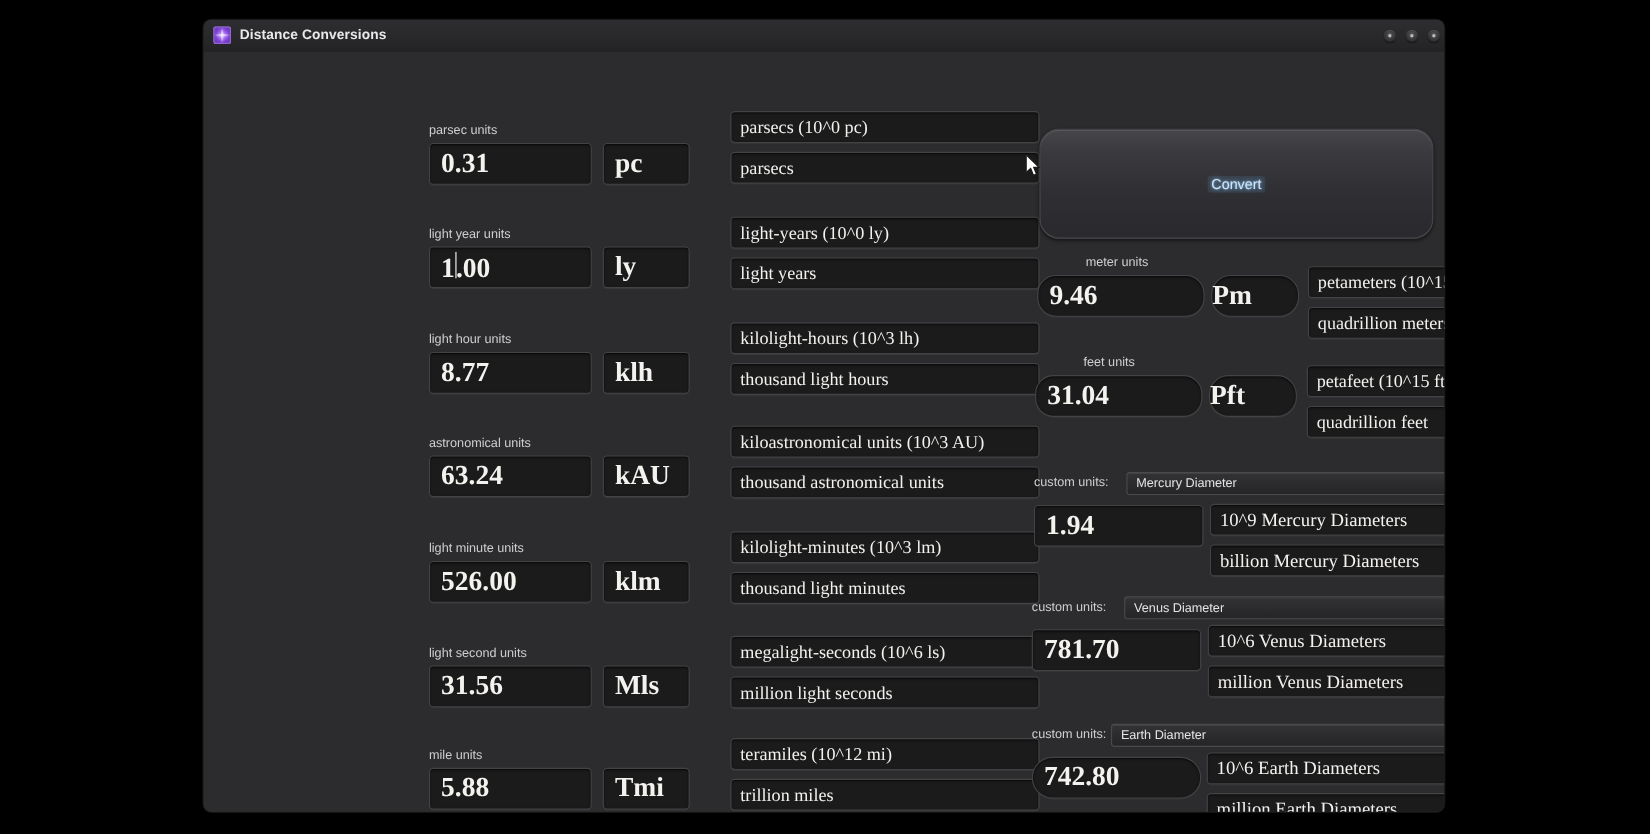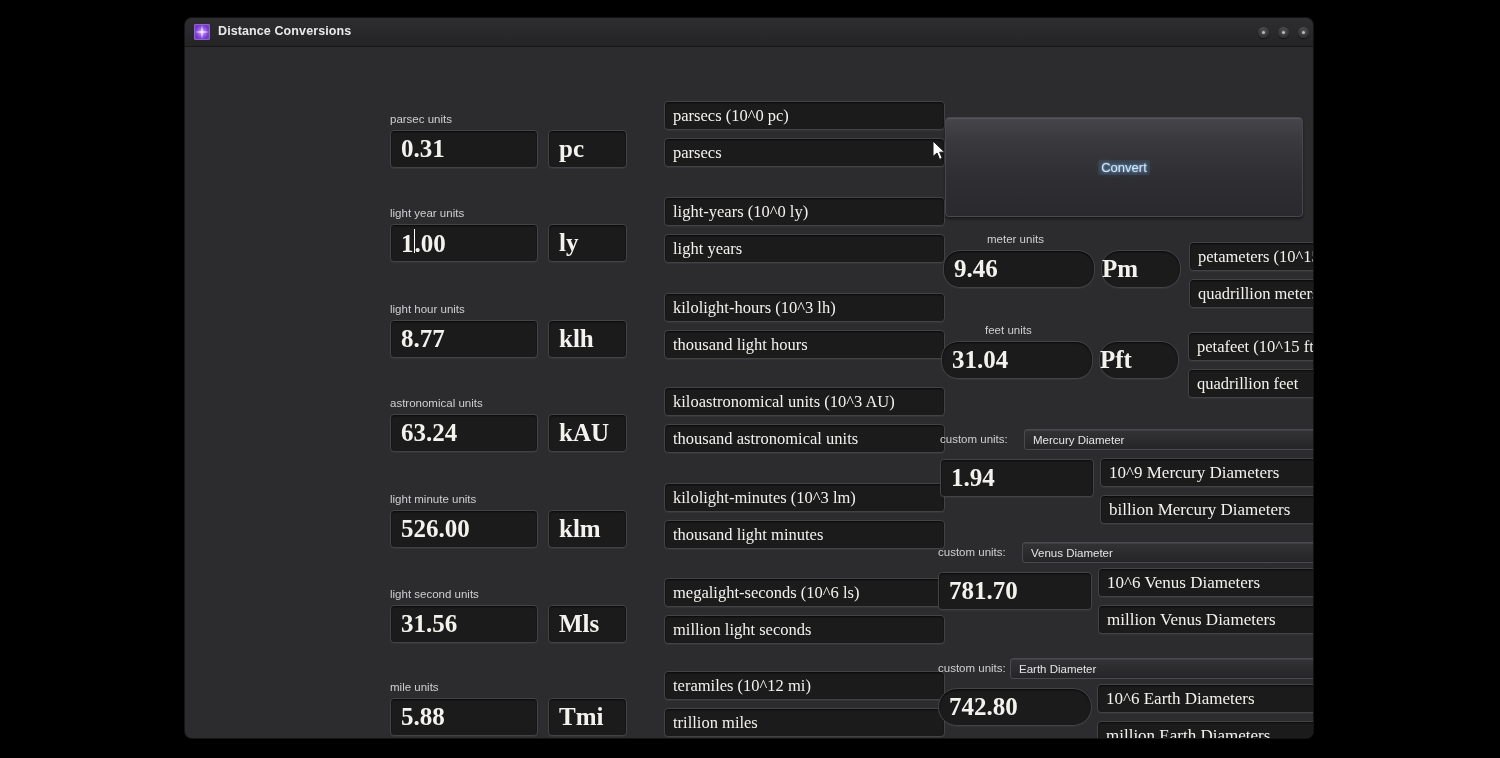--- a/index.html
+++ b/index.html
@@ -157,21 +157,21 @@
     font-size: 16.5px;
     padding-left: 8px;
     box-sizing: border-box;
     margin-left: 28px;
   }
   .c2-bottom { margin-top: 8px; }
 
   
   .bigbtn {
     position: absolute;
-    border-radius: 4px;
+    border-radius: 18px;
     border: 1px solid #48484c;
     background: linear-gradient(to bottom, #46464a 0%, #3a3a3e 22%, #2f2f33 60%, #2a2a2e 100%);
     box-shadow: inset 0 1px 0 rgba(255,255,255,.10), 0 2px 3px rgba(0,0,0,.45);
     display: flex;
     align-items: center;
     justify-content: center;
     font-size: 13px;
     box-sizing: border-box;
   }
   #convert-button {

